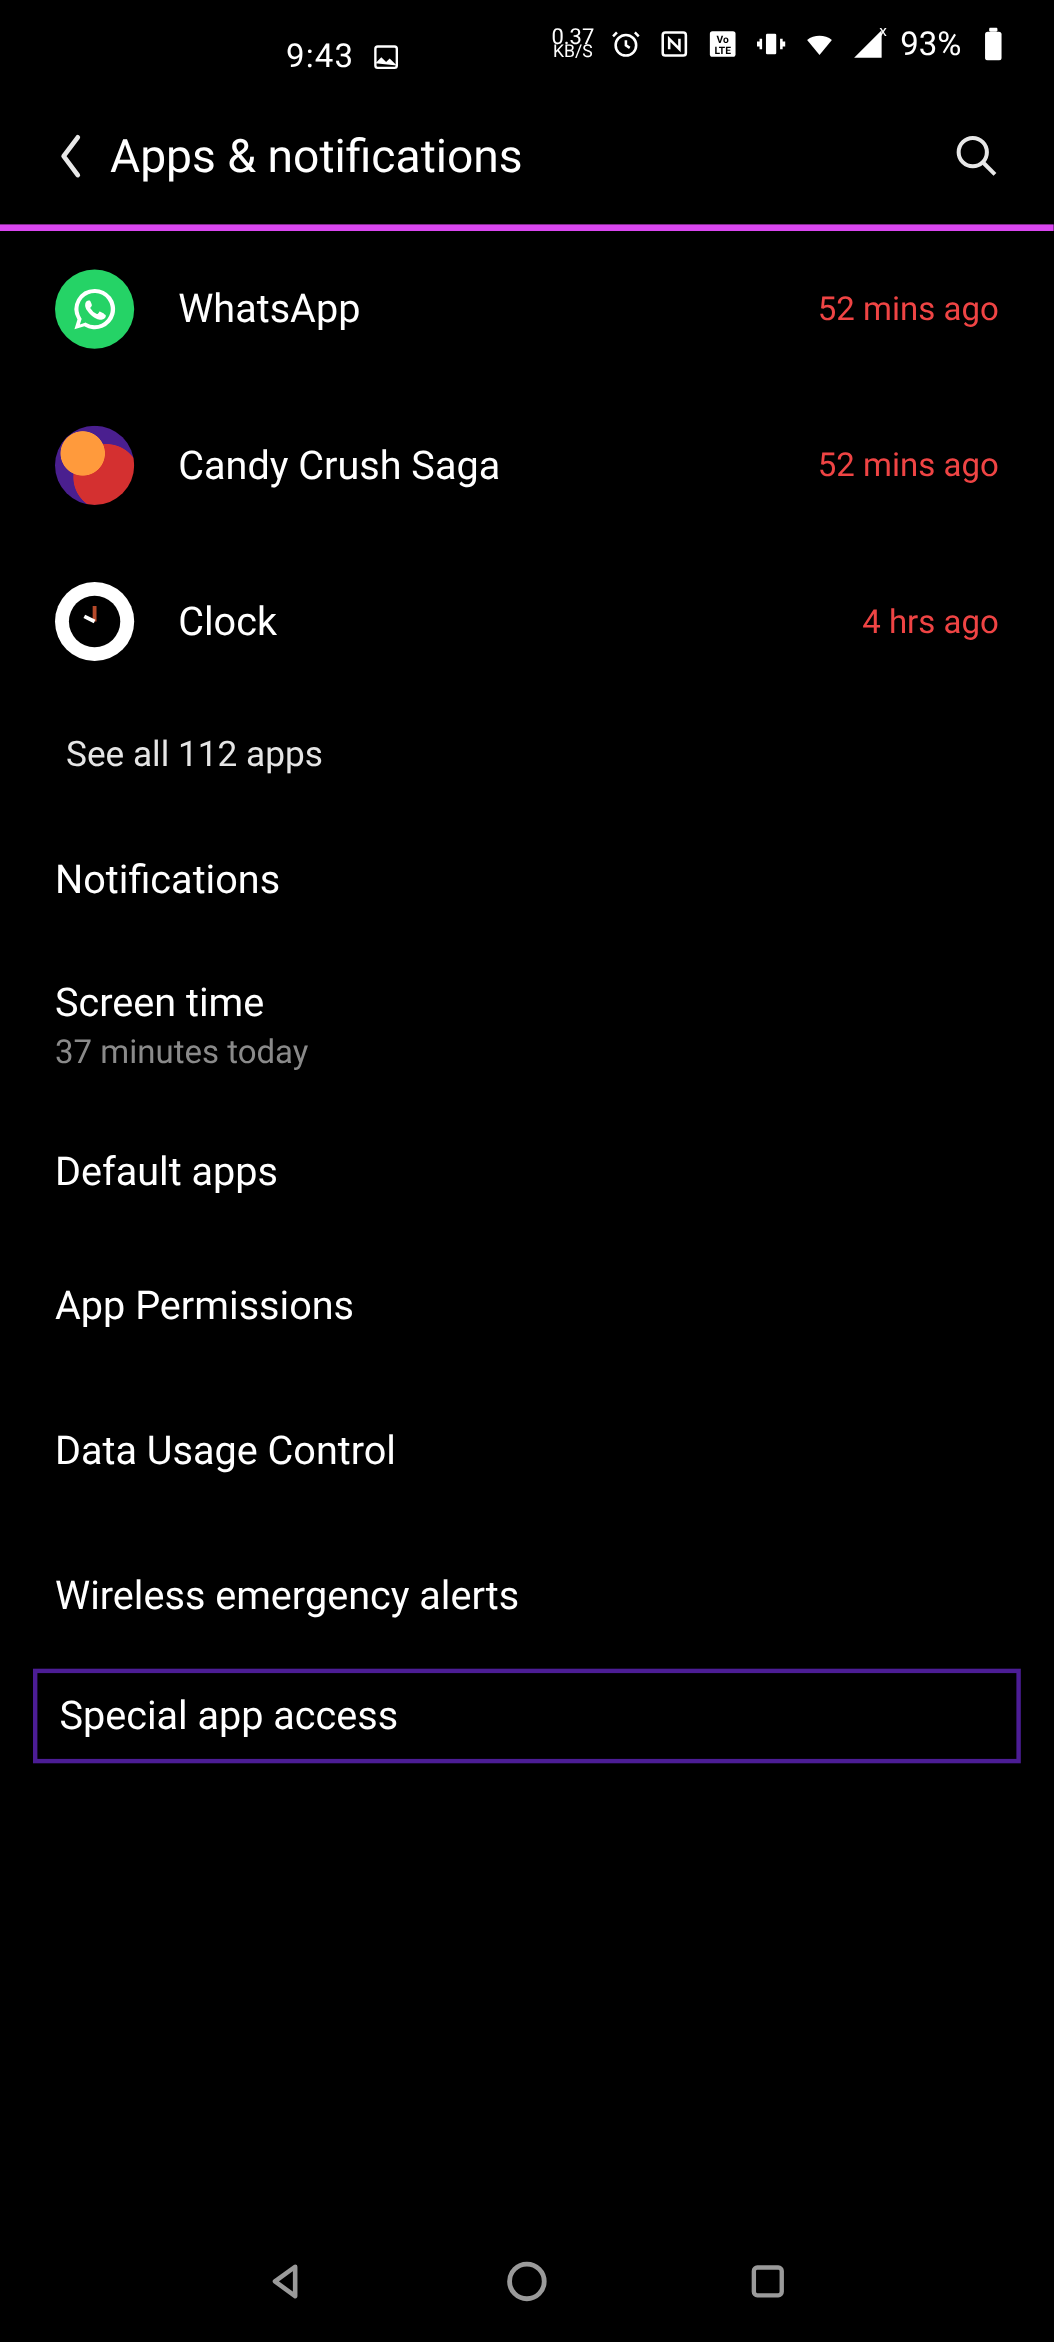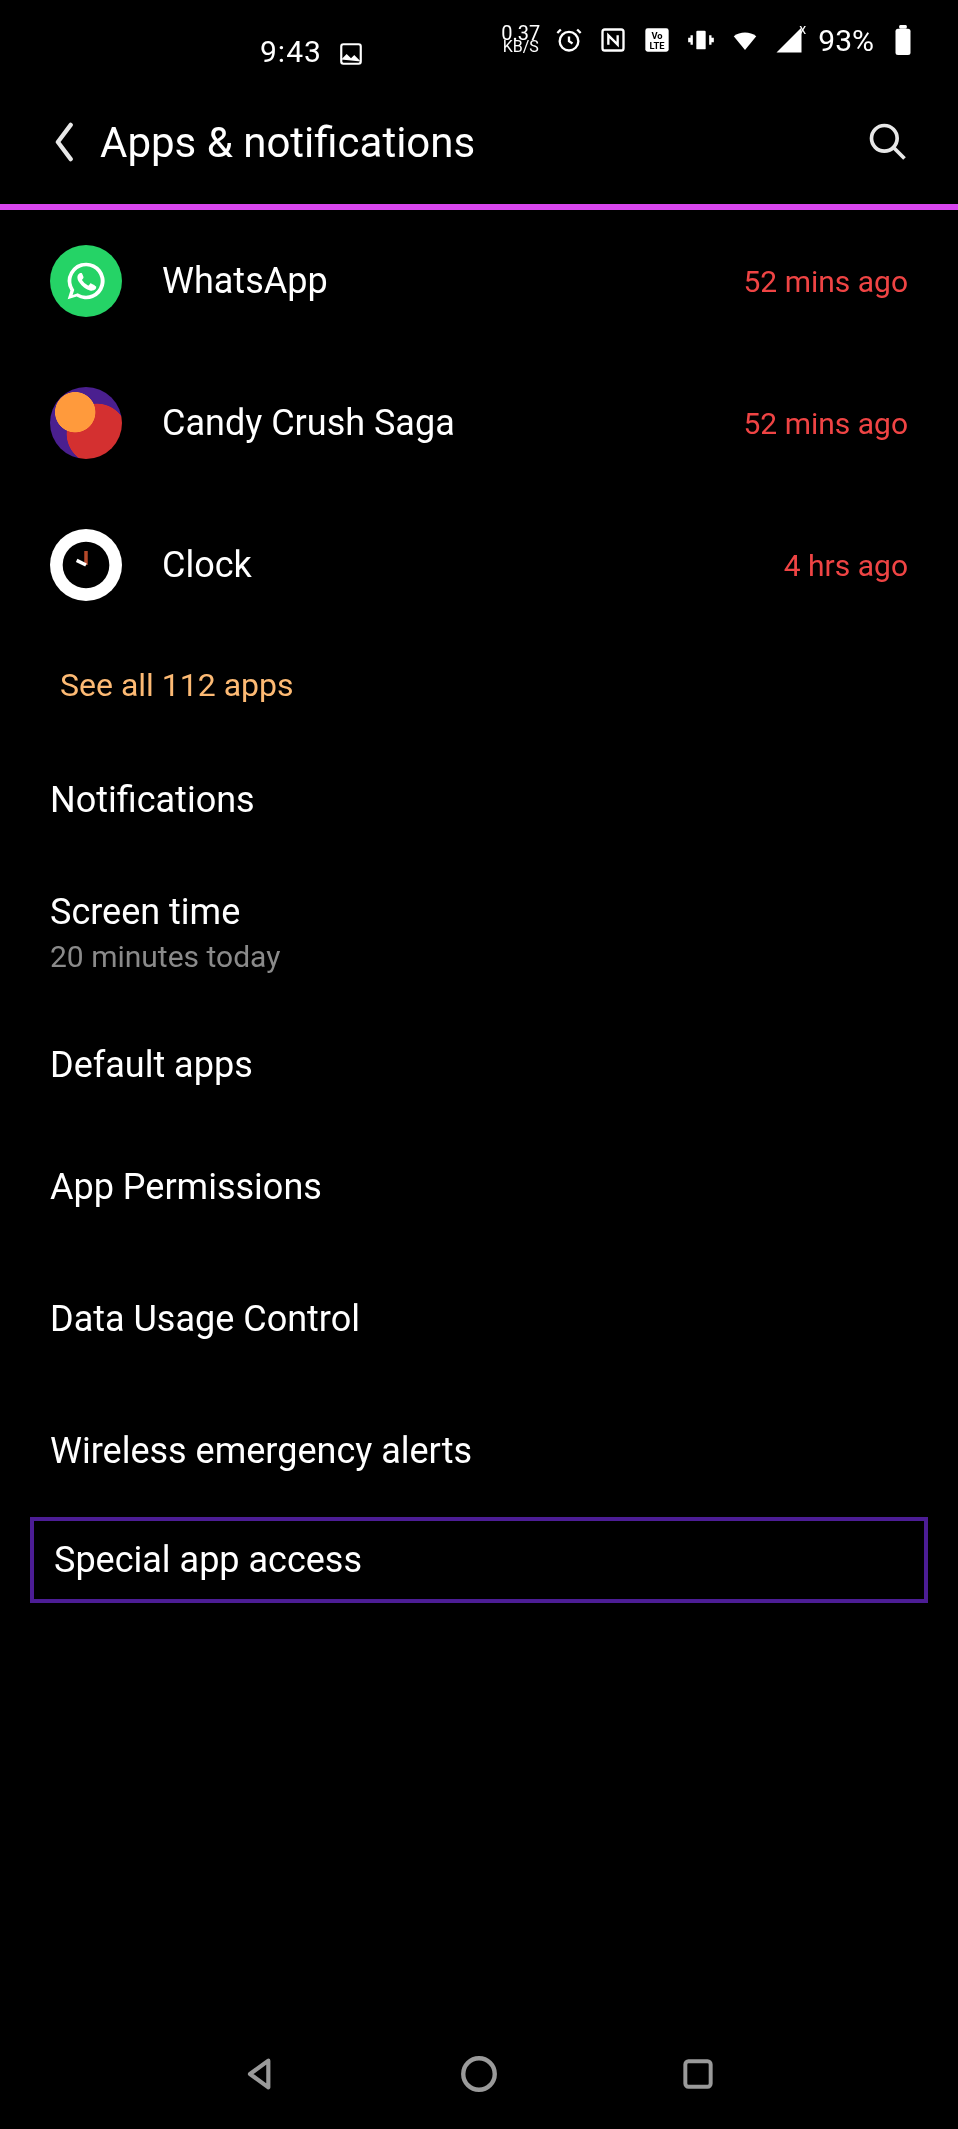--- a/index.html
+++ b/index.html
@@ -14,21 +14,21 @@
   .status-bar {
     height: 80px;
     display: flex;
     align-items: center;
     justify-content: flex-end;
     padding: 0 40px;
     gap: 14px;
     font-size: 26px;
     color: #fff;
   }
-  .status-left { display:flex; align-items:flex-end; gap:14px; margin-right:auto; margin-left:220px;margin-top:23px;}
+  .status-left { display:flex; align-items:center; gap:14px; margin-right:auto; margin-left:220px;margin-top:23px;}
   .status-time { font-size: 30px; font-weight:400; letter-spacing:1px;}
   .kbs { font-size:16px; line-height:14px; text-align:center;}
   .kbs .top{font-size:20px;}
   .status-icon { width:30px; height:30px; display:flex; align-items:center; justify-content:center;}
   .header {
     height: 130px;
     display: flex;
     align-items: center;
     padding: 0 40px 0 40px;
     border-bottom: 6px solid #d946ef;
@@ -43,21 +43,21 @@
     gap: 40px;
   }
   .app-icon {
     width:72px; height:72px; border-radius:50%;
     display:flex; align-items:center; justify-content:center;
     flex-shrink:0;
   }
   .app-name { font-size:36px; flex:1;}
   .app-time { font-size:30px; color:#ef4444;}
   .see-all { padding: 30px 60px 40px 60px;}
-  .see-all-link { color:#fdba74; font-size:32px;}
+  .see-all-link { color:#e5e5e5; font-size:32px;}
   .setting-row { padding: 35px 50px; }
   .setting-title { font-size:36px; color:#fff; }
   .setting-sub { font-size:30px; color:#8a8a8a; margin-top:6px;}
   .highlight-box {
     border: 4px solid #4c1d95;
     margin: 0 30px;
     padding: 18px 20px 18px 20px;
   }
   .highlight-box .setting-title { font-size:36px;}
   .nav-bar {
@@ -182,21 +182,21 @@
 <div class="see-all">
   <span class="see-all-link">See all 112 apps</span>
 </div>
 
 <div class="setting-row">
   <div class="setting-title">Notifications</div>
 </div>
 
 <div class="setting-row">
   <div class="setting-title">Screen time</div>
-  <div class="setting-sub">20 minutes today</div>
+  <div class="setting-sub">37 minutes today</div>
 </div>
 
 <div class="setting-row">
   <div class="setting-title">Default apps</div>
 </div>
 
 <div class="setting-row" style="padding-top:45px;padding-bottom:45px;">
   <div class="setting-title">App Permissions</div>
 </div>
 

